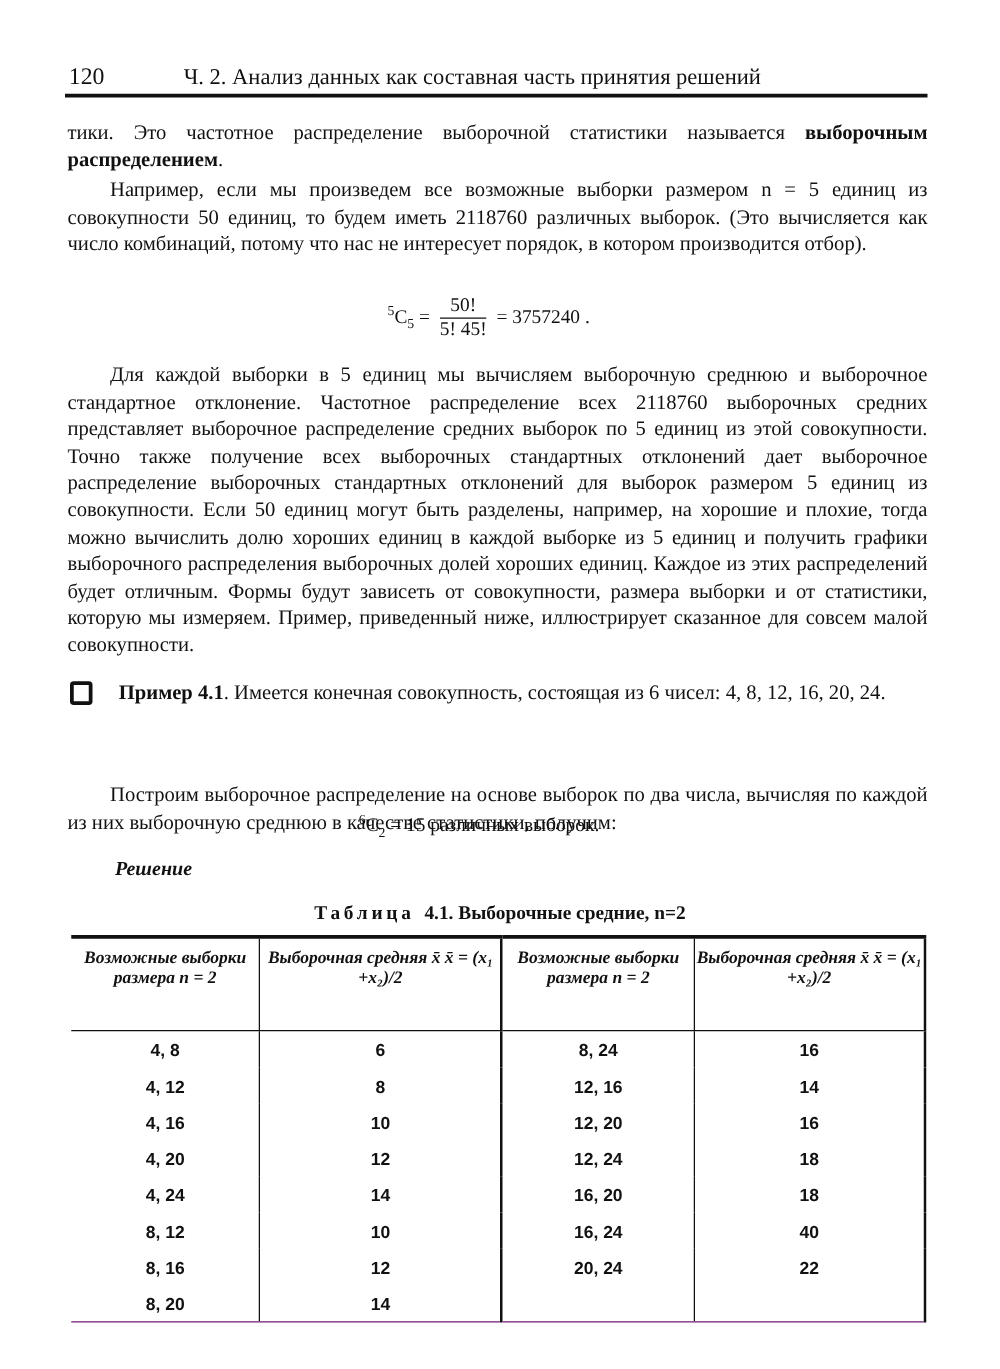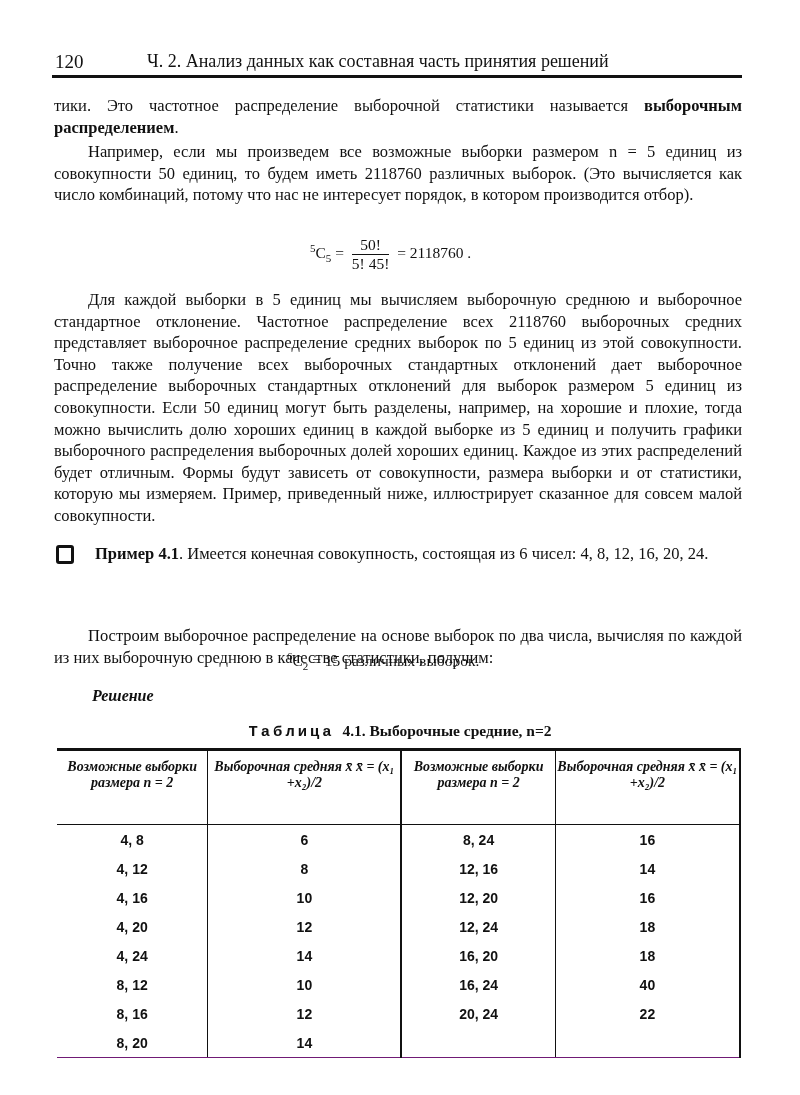--- a/index.html
+++ b/index.html
@@ -15,21 +15,21 @@
   b { font-weight:bold; }
   .formula { font-size:15.5px; }
   .frac { display:inline-block; vertical-align:middle; text-align:center; margin:0 4px; }
   .frac .num { display:block; border-bottom:1px solid #111; padding:0 2px; line-height:18px; }
   .frac .den { display:block; line-height:18px; }
   sup, sub { font-size:11px; }
   .box-icon { left:56px; top:545px; width:12px; height:13px; border:3px solid #111; border-radius:3px; }
   .example { left:95px; top:543px; width:648px; font-size:16.5px; line-height:22px; }
   .reshenie { left:92px; top:687px; font-size:16px; font-style:italic; font-weight:bold; }
   .tcap { left:0; width:800px; top:722px; text-align:center; font-size:15.5px; }
-  .tcap .sp { letter-spacing:3px; font-weight:bold;font-family:Liberation Mono, monospace; }
+  .tcap .sp { letter-spacing:3px; font-weight:bold; }
   table { position:absolute; left:57px; top:748px; width:684px; border-collapse:collapse;
           font-size:15px; }
   th { font-style:italic; font-weight:bold; font-size:14px; line-height:16px; height:64px;
        vertical-align:top; padding-top:8px; border-top:3px solid #111; border-bottom:1px solid #111; }
   td { text-align:center; font-weight:bold; height:27px; font-family:"Liberation Sans", sans-serif; font-size:14px; }
   th, td { border-left:1px solid #111; }
   th:first-child, td:first-child { border-left:none; }
   th.c4, td.c4 { border-right:2px solid #111; }
   td.sep, th.sep { border-left:2px solid #111; }
   tr:last-child td { border-bottom:1px solid #701a75; }
@@ -48,21 +48,21 @@
 <div class="abs para" style="top:141px;">
   <p class="indent">Например, если мы произведем все возможные выборки размером n = 5 единиц из совокупности 50 единиц, то будем иметь 2118760 различных выборок. (Это вычисляется как число комбинаций, потому что нас не интересует порядок, в котором производится отбор).</p>
 </div>
 
 <div class="abs formula" style="left:310px; top:236px;">
   <sup>5</sup><span>C</span><sub>5</sub> =
   <span class="frac">
     <span class="num">50!</span>
     <span class="den">5! 45!</span>
   </span>
-  <span>= 2118760 .</span>
+  <span>= 3757240 .</span>
 </div>
 
 <div class="abs para" style="top:289px;">
   <p class="indent">Для каждой выборки в 5 единиц мы вычисляем выборочную среднюю и выборочное стандартное отклонение. Частотное распределение всех 2118760 выборочных средних представляет выборочное распределение средних выборок по 5 единиц из этой совокупности. Точно также получение всех выборочных стандартных отклонений дает выборочное распределение выборочных стандартных отклонений для выборок размером 5 единиц из совокупности. Если 50 единиц могут быть разделены, например, на хорошие и плохие, тогда можно вычислить долю хороших единиц в каждой выборке из 5 единиц и получить графики выборочного распределения выборочных долей хороших единиц. Каждое из этих распределений будет отличным. Формы будут зависеть от совокупности, размера выборки и от статистики, которую мы измеряем. Пример, приведенный ниже, иллюстрирует сказанное для совсем малой совокупности.</p>
 </div>
 
 <div class="abs box-icon"></div>
 <div class="abs example">
   <div style="padding-left:0; text-indent:0; margin-left:0;">
     <b>Пример 4.1</b><span style="white-space:normal;">. Имеется конечная совокупность, состоящая из 6 чисел: 4, 8, 12, 16, 20, 24.</span>

